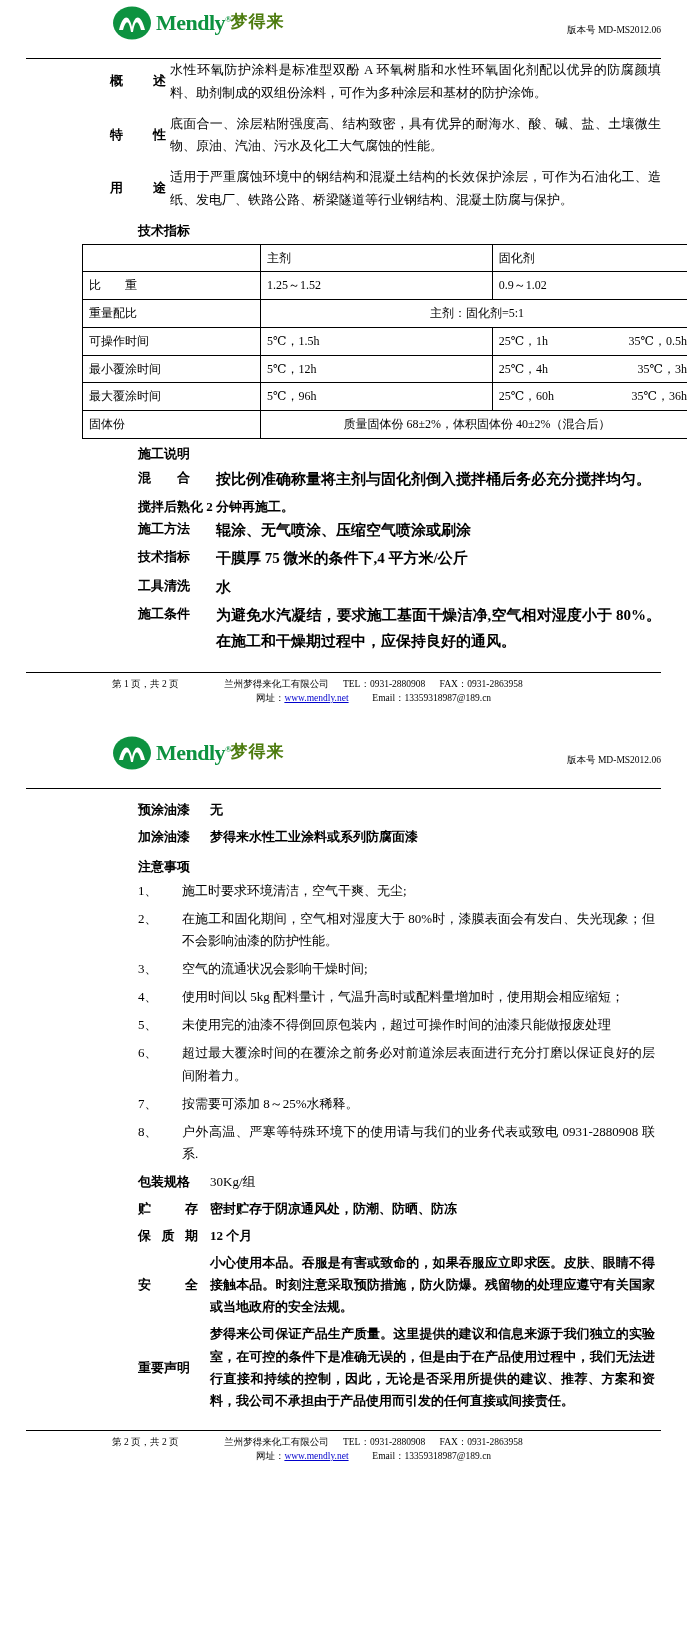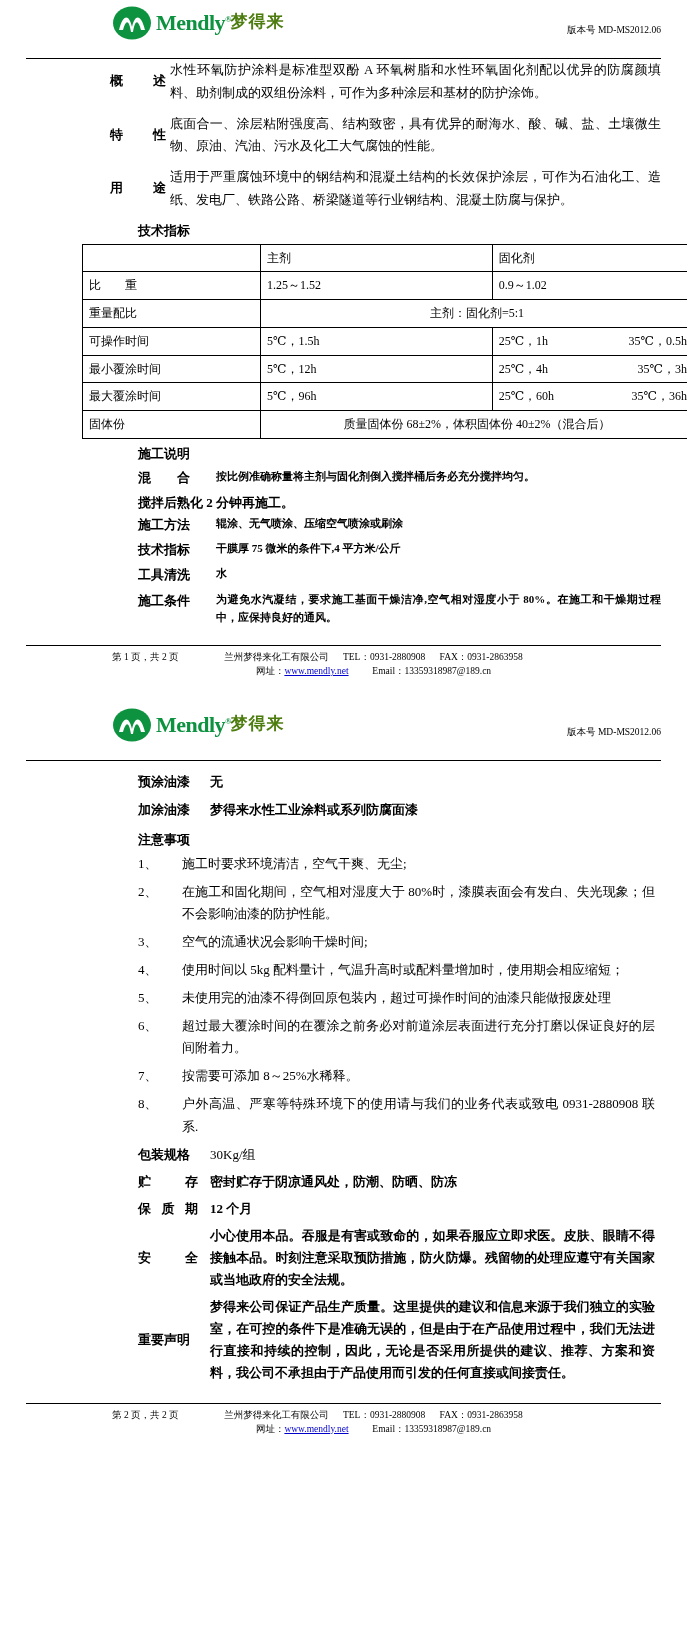--- a/index.html
+++ b/index.html
@@ -156,21 +156,21 @@
   .instr-label {
     flex: 0 0 78px;
     width: 78px;
     margin-left: 112px;
     font-size: 13px;
     font-weight: bold;
     line-height: 1.7;
   }
   .instr-body {
     flex: 1;
-    font-size: 11px;
+    font-size: 15px;
     line-height: 1.7;
     text-align: justify;
   }
   .instr-cont {
     margin-left: 112px;
     font-size: 13px;
     line-height: 1.7;
     font-weight: bold;
   }
   

